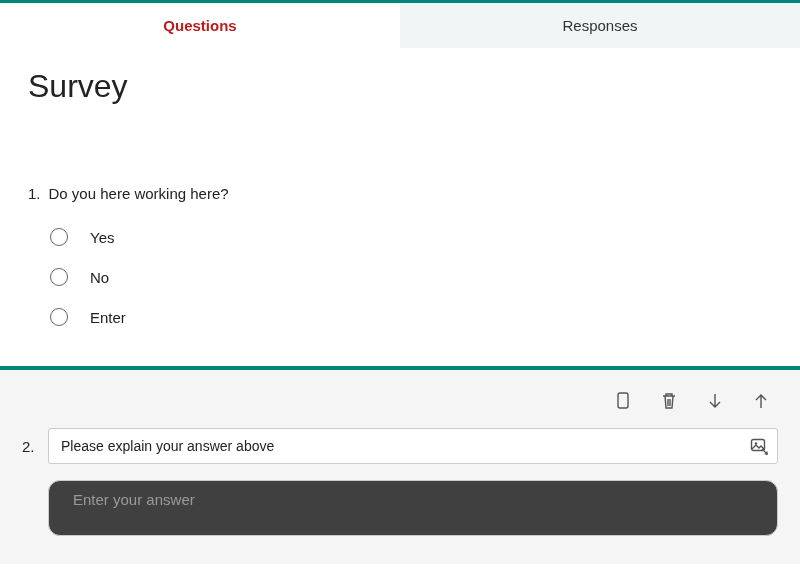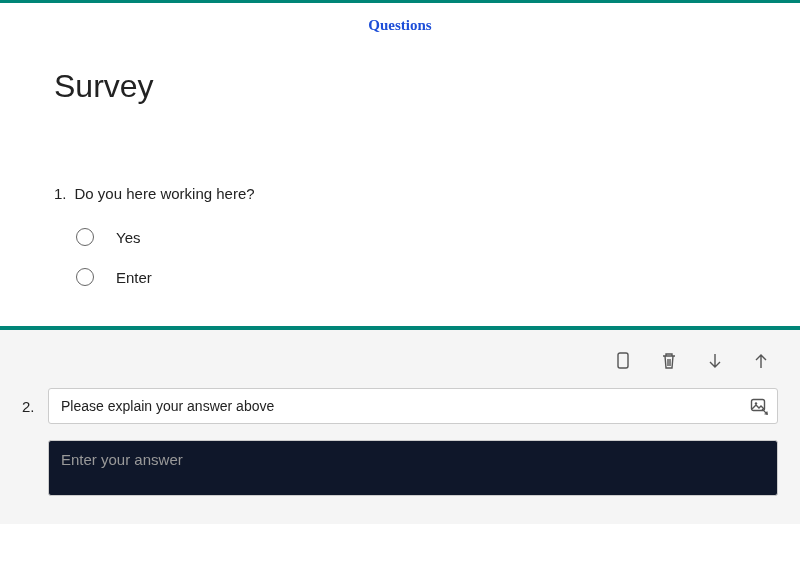--- a/index.html
+++ b/index.html
@@ -19,31 +19,30 @@
       border-top: 3px solid #008577;
     }
     .tab {
       flex: 1;
       text-align: center;
       padding: 14px 0;
       font-size: 15px;
       cursor: pointer;
     }
     .tab.active {
-      color: #1d4ed8;
+      color: #b91c1c;
       font-weight: 600;
       background: #fff;
-      font-family: Liberation Serif, serif;
     }
     .tab.inactive {
       background: #f0f5f5;
       color: #333;
     }
     .content {
-      padding: 20px 46px 0 54px;
+      padding: 20px 46px 0 28px;
     }
     .form-title {
       font-size: 32px;
       font-weight: 400;
       color: #222;
       margin-bottom: 80px;
     }
     .question-block {
       margin-bottom: 40px;
     }
@@ -126,53 +125,58 @@
       top: 50%;
       transform: translateY(-50%);
       cursor: pointer;
       color: #555;
     }
     .answer-textarea {
       margin-top: 16px;
       margin-left: 26px;
       width: calc(100% - 26px);
       min-height: 56px;
-      padding: 10px 12px;
+      padding: 10px 24px;
       font-size: 15px;
       color: #999;
       border: 1px solid #ccc;
-      border-radius: 3px;
-      background: #0f172a;
+      border-radius: 12px;
+      background: #404040;
       font-family: inherit;
       resize: none;
     }
     .answer-textarea::placeholder {
       color: #999;
     }
     svg { display: block; }
   </style>
 </head>
 <body>
 
 <div class="tabs">
   <div class="tab active">Questions</div>
+  <div class="tab inactive">Responses</div>
 </div>
 
 <div class="content">
   <h1 class="form-title">Survey</h1>
 
   <div class="question-block">
     <div class="q-row">
       <span>1.</span>
       <span>Do you here working here?</span>
     </div>
     <div class="options">
       <div class="option">
         <div class="radio"></div>
         <span class="option-label">Yes</span>
+      </div>
+      <div class="option">
+        <div class="radio"></div>
+        <span class="option-label">No</span>
       </div>
       <div class="option">
         <div class="radio"></div>
         <span class="option-label">Enter</span>
       </div>
     </div>
   </div>
 </div>
 
 <div class="editing-card">

